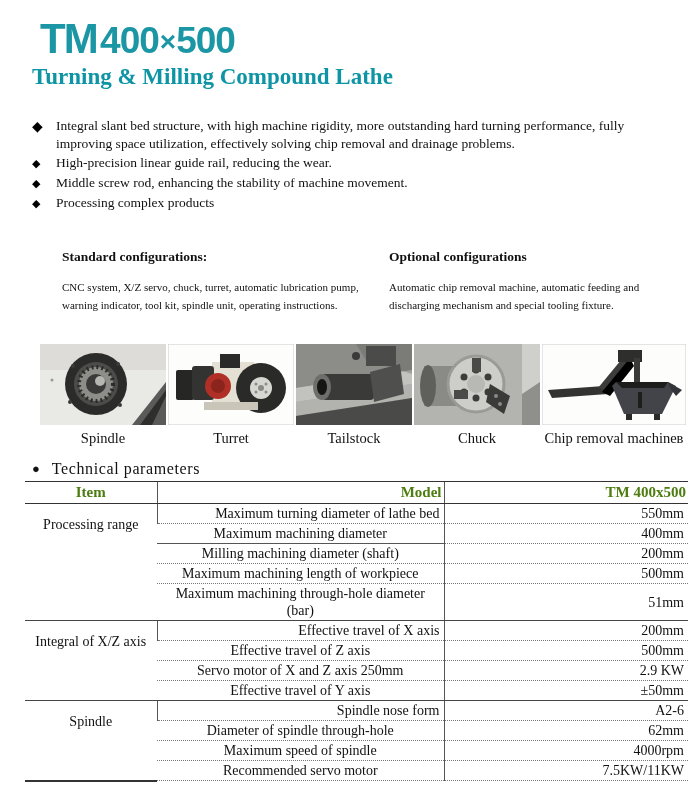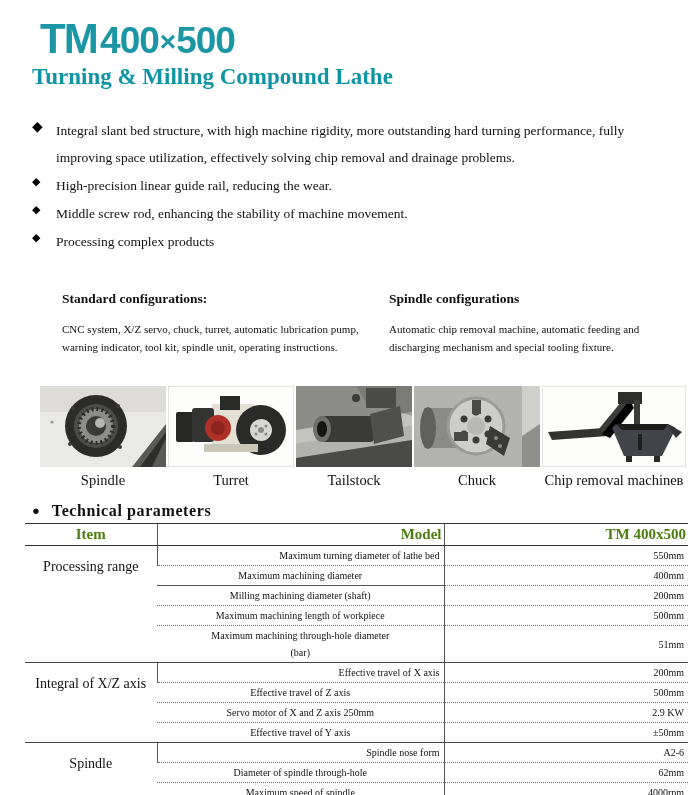--- a/index.html
+++ b/index.html
@@ -16,50 +16,50 @@
   .logo .num  { font-size:37px; }
   .logo .times{ font-size:28px; position:relative; top:-2px; padding:0 1px; }
   .subtitle { margin:4px 4px 0 32px; font-weight:bold; font-size:23px; color:#0e95a5; }
 
   
   .features { margin:27px 28px 0 30px; }
   .feature { display:flex; align-items:flex-start; margin-bottom:1px; }
   .feature .bullet { width:26px; flex:0 0 26px; text-align:left; color:#000;
                      font-size:11px; line-height:19px; padding-left:2px; }
   .feature.first .bullet { font-size:14px; }
-  .feature .ftext { font-size:13.5px; line-height:27px; }
+  .feature .ftext { font-size:13.5px; line-height:18px; }
 
   
   .configs { display:flex; margin:36px 0 0 62px; }
   .config-col.standard { width:305px; }
   .config-col.optional { width:260px; margin-left:22px; }
   .config-title { font-weight:bold; font-size:13.5px; }
   .config-body  { margin-top:14px; font-size:11px; line-height:17.5px; }
 
   
   .gallery { margin:30px 0 0 40px; display:flex; gap:2px; }
   .gcell { display:flex; flex-direction:column; align-items:center; }
   .gimg { height:81px; display:block; }
   .gcaption { margin-top:5px; font-size:14.5px; white-space:nowrap; }
 
   
   .tech-heading { margin:13px 0 3px 32px; display:flex; align-items:center; }
   .tech-heading .dot { font-size:13px; margin-right:12px; }
-  .tech-heading .ttl { font-weight:bold; font-size:16px; letter-spacing:0.6px; }
+  .tech-heading .ttl { font-weight:normal; font-size:16px; letter-spacing:0.6px; }
 
   table.params { border-collapse:collapse; margin-left:25px; width:663px;
                  table-layout:fixed; }
   col.c1 { width:132px; } col.c2 { width:287px; } col.c3 { width:244px; }
   .params th {
     font-size:15px; font-weight:bold; color:#4d7c0f; text-align:center;
     border-top:1px solid #333; border-bottom:1px solid #333;
     height:22px; padding:1px 2px;
   }
   .params td {
-    font-size:10px; text-align:center; vertical-align:middle;
+    font-size:14px; text-align:center; vertical-align:middle;
     height:20px; padding:1px 4px; line-height:17px;
     border-bottom:1px dotted #777;
   }
   .params th + th, .params td + td { border-left:1px solid #555;text-align:right; }
   .params td.item-cell { vertical-align:top; padding-top:12px; font-size:14px;
                          border-bottom:1px solid #444; }
   .params tr.section-end td { border-bottom:1px solid #444; }
   .params tr.table-end td,
   .params td.thick-bottom { border-bottom:2px solid #333; }
   .params td.solid-under { border-bottom:1px solid #555; }
@@ -94,21 +94,21 @@
       <span class="ftext">Processing complex products</span>
     </div>
   </div>
 
   <div class="configs">
     <div class="config-col standard">
       <div class="config-title">Standard configurations:</div>
       <div class="config-body">CNC system, X/Z servo, chuck, turret, automatic lubrication pump, warning indicator, tool kit, spindle unit, operating instructions.</div>
     </div>
     <div class="config-col optional">
-      <div class="config-title">Spindle configurations</div>
+      <div class="config-title">Optional configurations</div>
       <div class="config-body">Automatic chip removal machine, automatic feeding and discharging mechanism and special tooling fixture.</div>
     </div>
   </div>
 
   <div class="gallery">
 
     <div class="gcell">
       <svg class="gimg" width="126" height="81" viewBox="0 0 126 81">
         <rect width="126" height="81" fill="#e9e9e6"></rect>
         <rect width="126" height="26" fill="#dddcd8"></rect>

